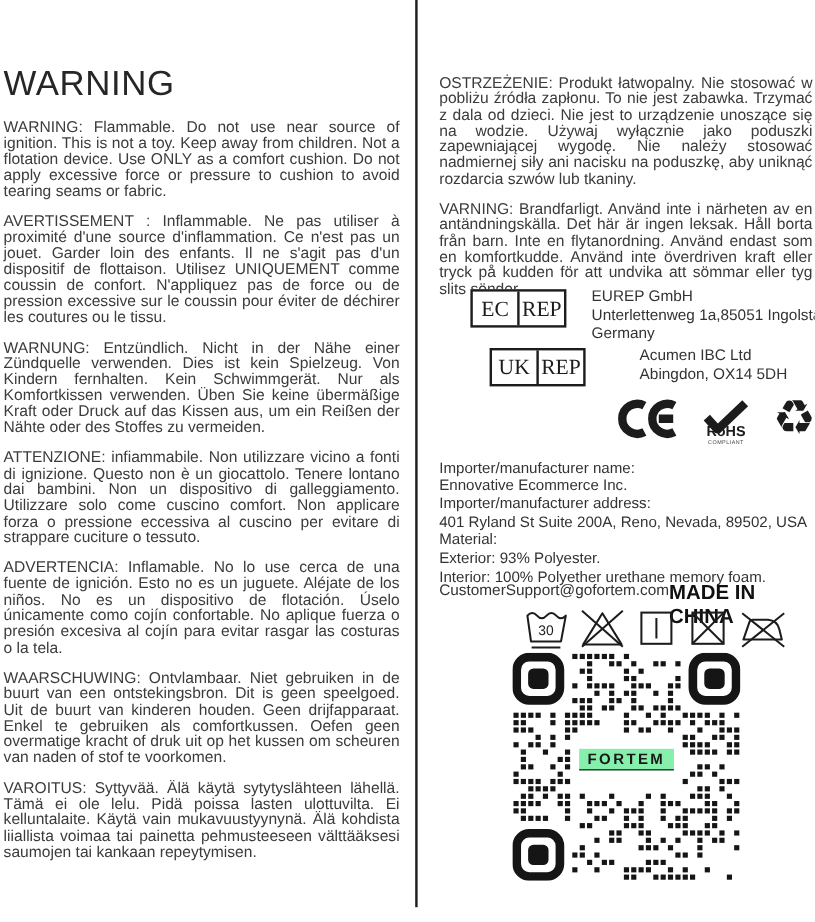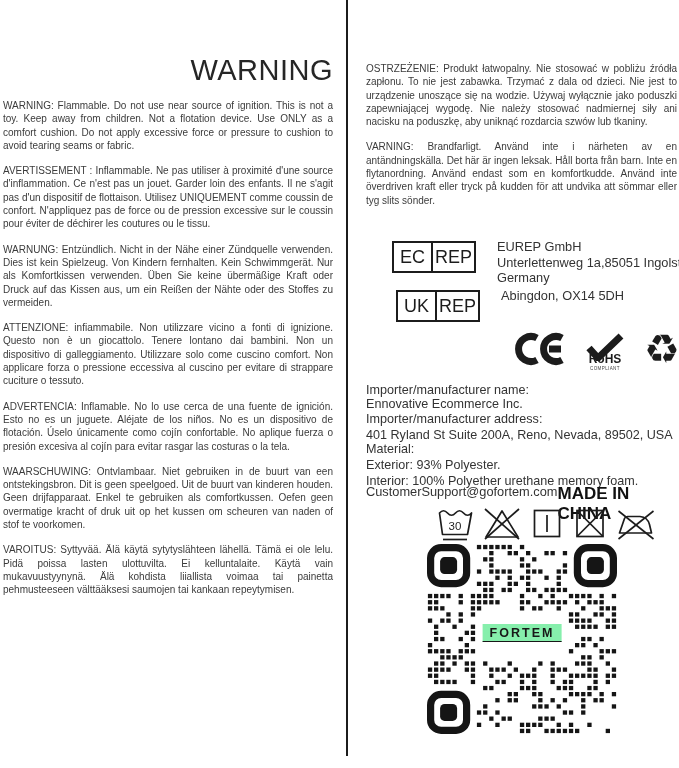--- a/index.html
+++ b/index.html
@@ -2,34 +2,34 @@
 <html><head>
 <meta charset="utf-8">
 <style>
   html,body{margin:0;padding:0;background:#fff;}
   .page{position:relative;width:679px;height:768px;background:#ffffff;overflow:hidden;
         font-family:"Liberation Sans",sans-serif;color:#3a3a3a;}
   .divider{position:absolute;left:346px;top:0;width:2px;height:756px;background:#1c1c1c;}
 
   
   .left-col{position:absolute;left:3px;top:0;width:330px;}
-  .main-title{margin:54px 0 12px 0;text-align:right;font-size:29px;font-weight:400;
+  .main-title{margin:54px 0 12px 0;text-align:left;font-size:29px;font-weight:400;
               color:#262626;letter-spacing:0.5px;}
-  .para{font-size:10px;line-height:13.3px;text-align:justify;margin:0 0 12px 0;color:#3b3b3b;}
+  .para{font-size:13px;line-height:13.3px;text-align:justify;margin:0 0 12px 0;color:#3b3b3b;}
 
   
   .right-col{position:absolute;left:366px;top:0;width:311px;}
   .right-col .para:first-child{margin-top:62px;}
 
   .rep-row{position:absolute;display:flex;align-items:flex-start;}
   .rep-row.eu{left:392px;top:241px;}
-  .rep-row.uk{left:396px;top:290px;}
+  .rep-row.uk{left:408px;top:290px;gap:24px;}
   .rep-box{display:flex;border:2.5px solid #1c1c1c;height:28px;background:#fff;flex:0 0 auto;}
   .rep-cell{min-width:33px;padding:2px 2px;display:flex;align-items:center;justify-content:center;
-            font-size:18px;color:#1c1c1c;}
+            font-size:18px;color:#1c1c1c;font-family:Liberation Serif, serif;}
   .rep-cell.second{border-left:2.5px solid #1c1c1c;}
   .rep-text{margin-left:21px;font-size:12.8px;line-height:15.6px;color:#333;white-space:nowrap;margin-top:-2px;}
 
   .marks-row{position:absolute;left:514px;top:327px;display:flex;align-items:center;gap:13px;}
   .rohs{display:flex;flex-direction:column;align-items:center;width:52px;margin-top:6px;}
   .rohs-label{font-size:12px;font-weight:bold;color:#1c1c1c;line-height:11px;margin-top:-7px;}
   .rohs-sub{font-size:4.5px;letter-spacing:0.4px;color:#444;margin-top:1px;}
   .recycle{font-size:40px;line-height:36px;color:#1c1c1c;}
 
   .importer{position:absolute;left:366px;top:383px;font-size:12.6px;line-height:14.4px;color:#333;}
@@ -81,20 +81,21 @@
       <div>Germany</div>
     </div>
   </div>
 
   <div class="rep-row uk">
     <div class="rep-box">
       <div class="rep-cell">UK</div>
       <div class="rep-cell second">REP</div>
     </div>
     <div class="rep-text">
+      <div>Acumen IBC Ltd</div>
       <div>Abingdon, OX14 5DH</div>
     </div>
   </div>
 
   <div class="marks-row">
     <svg width="52" height="38" viewBox="0 0 52 38">
       <path d="M23 8 A12.5 12.5 0 1 0 23 30" fill="none" stroke="#1c1c1c" stroke-width="7"></path>
       <path d="M48 8 A12.5 12.5 0 1 0 48 30" fill="none" stroke="#1c1c1c" stroke-width="7"></path>
       <line x1="35" y1="19" x2="47" y2="19" stroke="#1c1c1c" stroke-width="7"></line>
     </svg>

